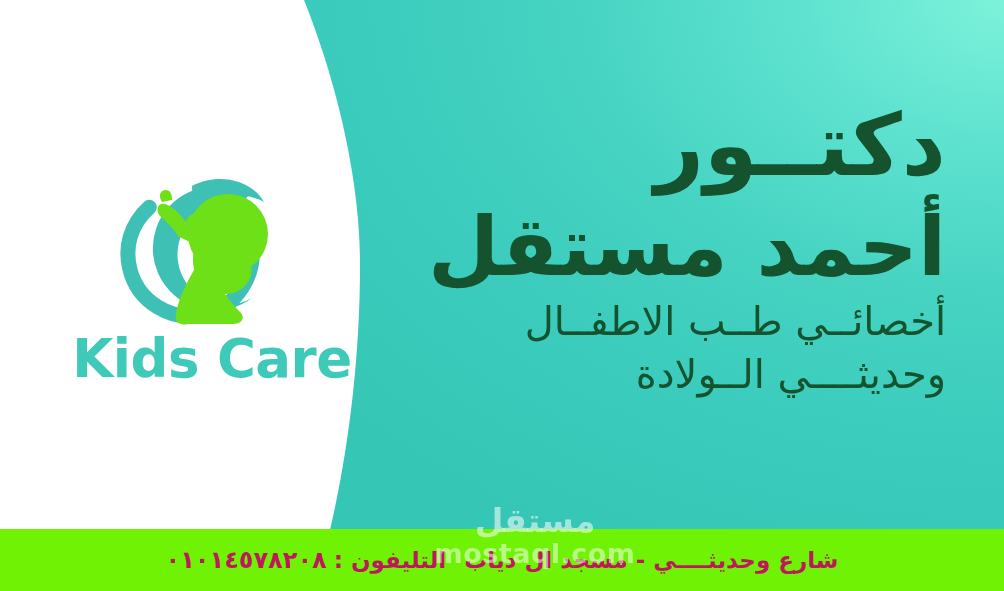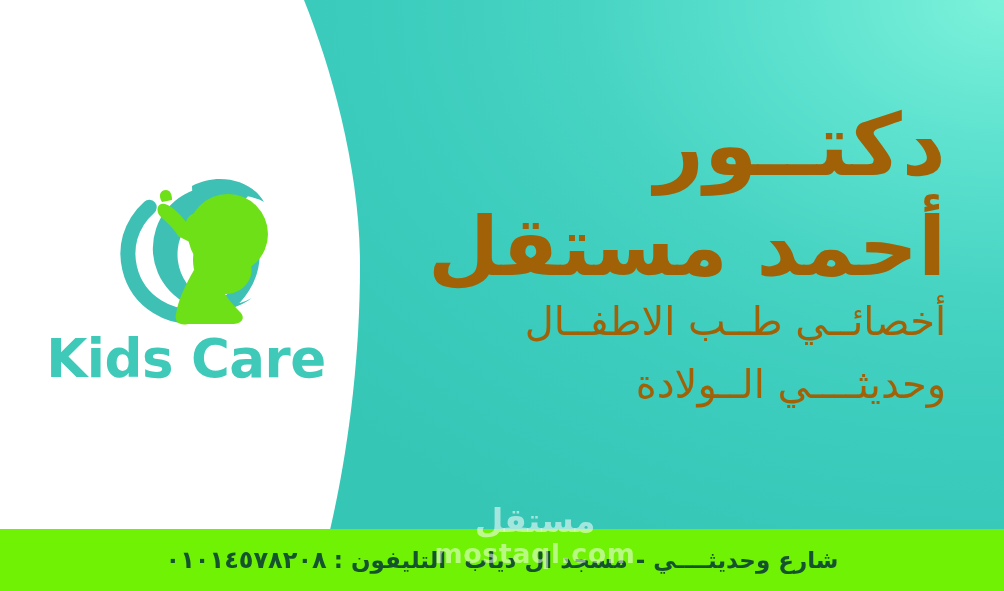--- a/index.html
+++ b/index.html
@@ -62,31 +62,32 @@
     left: 0;
     top: 332px;
     width: 372px;
     text-align: center;
     font-family: "DejaVu Sans", "Liberation Sans", sans-serif;
     font-size: 53px;
     font-weight: bold;
     letter-spacing: -0.5px;
     color: #3fc9b8;
     line-height: 1;
+    padding-left: 26px;
   }
 
   
   .text-block {
     position: absolute;
     right: 58px;
     top: 96px;
     width: 600px;
     text-align: right;
     direction: rtl;
-    color: #a16207;
+    color: #14532d;
   }
   .line-doctor {
     font-size: 86px;
     font-weight: bold;
     line-height: 1.16;
     letter-spacing: 1px;
     white-space: nowrap;
   }
   .line-name {
     font-size: 82px;
@@ -98,21 +99,21 @@
   .line-spec1 {
     font-size: 40px;
     font-weight: normal;
     line-height: 1.28;
     white-space: nowrap;
   }
   .line-spec2 {
     font-size: 40px;
     font-weight: normal;
     line-height: 1.28;
-    margin-top: 12px;
+    margin-top: 2px;
     white-space: nowrap;
   }
 
   
   .green-bar {
     position: absolute;
     left: 0;
     top: 529px;
     width: 1004px;
     height: 62px;
@@ -127,21 +128,21 @@
     height: 62px;
     display: flex;
     align-items: center;
     justify-content: center;
     direction: rtl;
     gap: 18px;
     white-space: nowrap;
   }
   .bar-label,
   .bar-value {
-    color: #14532d;
+    color: #be185d;
     font-size: 23px;
     font-weight: bold;
     letter-spacing: 0px;
   }
   .bar-value.phone {
     font-size: 24px;
     letter-spacing: 1px;
   }
   .bar-group {
     display: flex;

